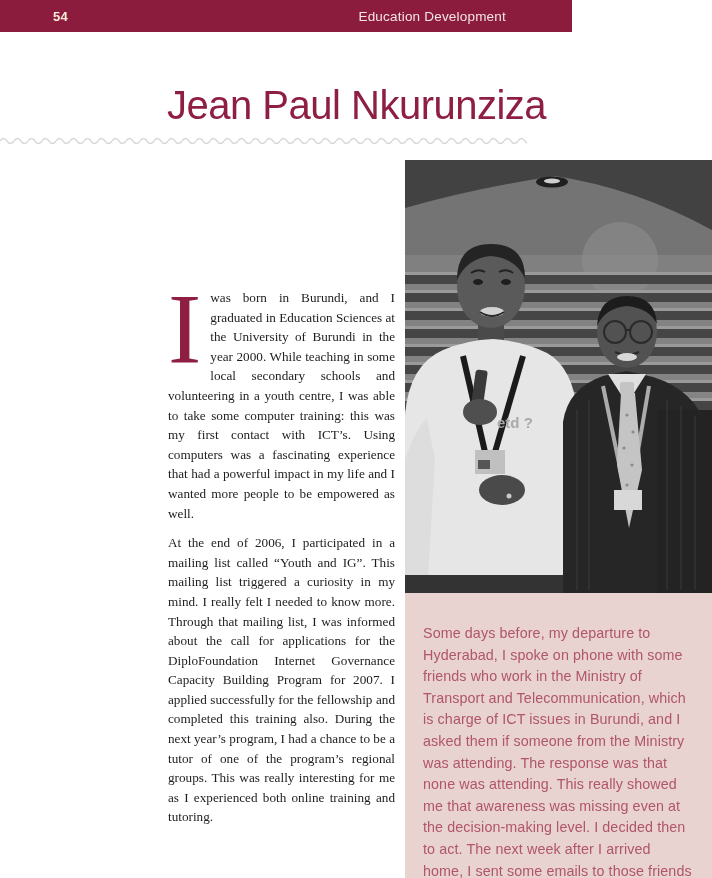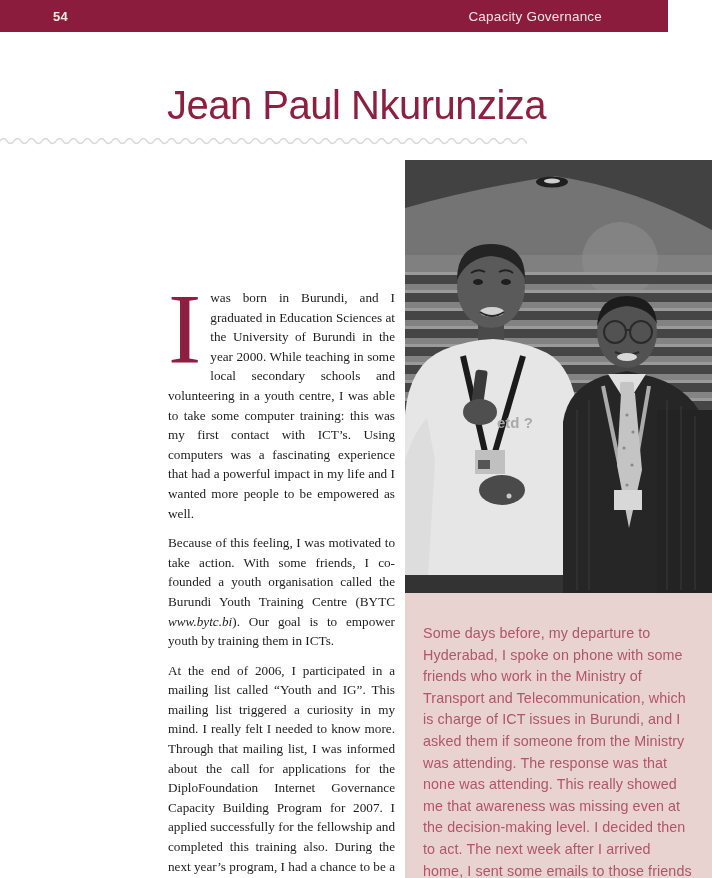--- a/index.html
+++ b/index.html
@@ -1,19 +1,19 @@
 <!DOCTYPE html>
 <html><head>
 <meta charset="utf-8">
 <style>
   html,body{margin:0;padding:0;background:#fff;}
   .page{position:relative;width:712px;height:878px;background:#ffffff;overflow:hidden;
         font-family:"Liberation Sans",sans-serif;}
   
-  .topbar{position:absolute;left:0;top:0;width:668px;height:32px;background:#8c1c3e;
+  .topbar{position:absolute;left:0;top:0;width:572px;height:32px;background:#8c1c3e;
           display:flex;align-items:center;justify-content:space-between;
           box-sizing:border-box;padding:0 66px 0 53px;}
   .topbar .pnum{font-size:13px;font-weight:bold;color:#f8ecd8;letter-spacing:.3px;}
   .topbar .sect{font-size:13.5px;color:#f3e4e8;letter-spacing:.2px;}
   
   h1.title{position:absolute;left:167px;top:82px;margin:0;
            font-family:"Liberation Sans",sans-serif;font-weight:400;
            font-size:40px;line-height:46px;color:#8e1f42;letter-spacing:-.5px;text-align:center;}
   .wave{position:absolute;left:0;top:134px;display:block;}
   
@@ -33,21 +33,21 @@
   .quotebox p{margin:0;width:270px;font-family:"Liberation Sans",sans-serif;
               font-size:14.3px;line-height:21.6px;color:#b0556a;letter-spacing:.1px;}
 </style>
 </head>
 <body>
 
 <div class="page">
 
   <header class="topbar">
     <span class="pnum">54</span>
-    <span class="sect">Capacity Governance</span>
+    <span class="sect">Education Development</span>
   </header>
 
   <h1 class="title">Jean Paul Nkurunziza</h1>
 
   <svg class="wave" width="527" height="11" aria-hidden="true">
     <defs>
       <pattern id="wv" width="14" height="11" patternUnits="userSpaceOnUse">
         <path d="M0 7 Q3.5 2 7 7 T14 7" fill="none" stroke="#d8d8d8" stroke-width="1.4"></path>
       </pattern>
     </defs>
@@ -154,21 +154,20 @@
         <circle cx="236" cy="172" r="11" fill="none" stroke="#2a2a2a" stroke-width="2"></circle>
         <line x1="221" y1="170" x2="225" y2="170" stroke="#2a2a2a" stroke-width="2"></line>
         <path d="M210,192 q12,6 24,0" stroke="#2a2a2a" stroke-width="2" fill="none"></path>
         <ellipse cx="222" cy="197" rx="10" ry="4" fill="#d8d8d8"></ellipse>
       </g>
     </svg>
   </figure>
 
   <section class="article">
     <p><span class="dropcap">I</span><span>was born in Burundi, and I graduated in Education Sciences at the University of Burundi in the year 2000. While teaching in some local secondary schools and volunteering in a youth centre, I was able to take some computer training: this was my first contact with ICT’s. Using computers was a fascinating experience that had a powerful impact in my life and I wanted more people to be empowered as well.</span></p>
-    <p>Because of this feeling, I was motivated to take action. With some friends, I co-founded a youth organisation called the Burundi Youth Training Centre (BYTC <i>www.bytc.bi</i>). Our goal is to empower youth by training them in ICTs.</p>
     <p>At the end of 2006, I participated in a mailing list called “Youth and IG”. This mailing list triggered a curiosity in my mind. I really felt I needed to know more. Through that mailing list, I was informed about the call for applications for the DiploFoundation Internet Governance Capacity Building Program for 2007. I applied successfully for the fellowship and completed this training also. During the next year’s program, I had a chance to be a tutor of one of the program’s regional groups. This was really interesting for me as I experienced both online training and tutoring.</p>
   </section>
 
   <aside class="quotebox">
     <p>Some days before, my departure to Hyderabad, I spoke on phone with some friends who work in the Ministry of Transport and Telecommunication, which is charge of ICT issues in Burundi, and I asked them if someone from the Ministry was attending. The response was that none was attending. This really showed me that awareness was missing even at the decision-making level. I decided then to act. The next week after I arrived home, I sent some emails to those friends about my idea of holding an IGF BURUNDI, as well as to ISOC</p>
   </aside>
 
 </div>
 
 </body></html>

